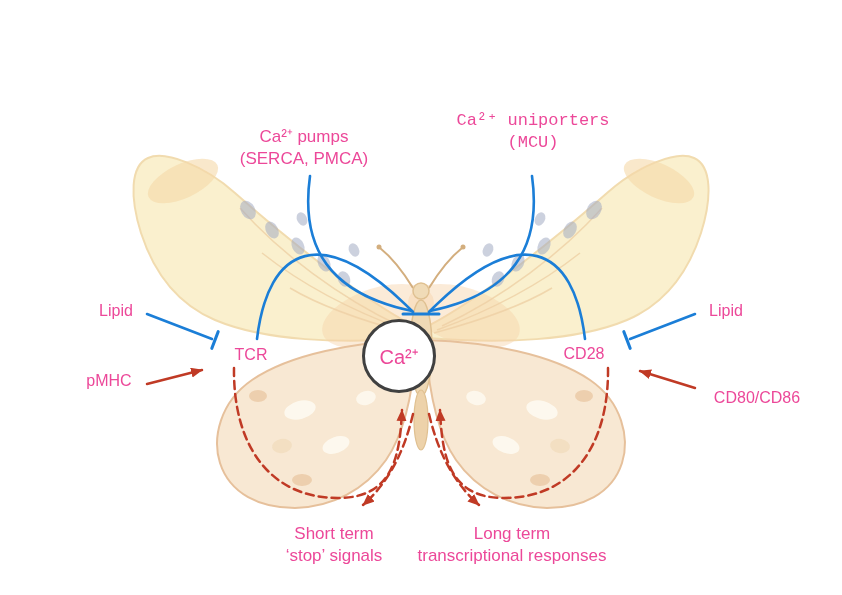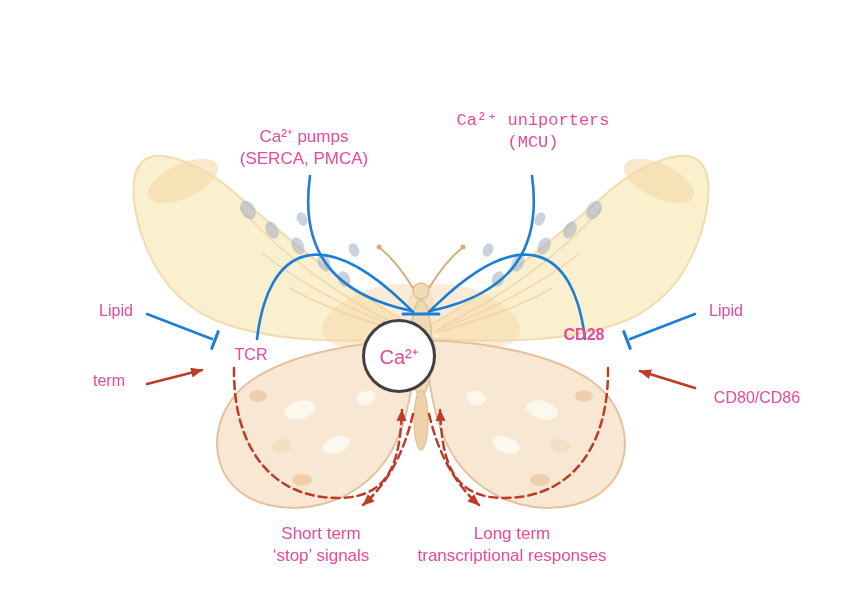--- a/index.html
+++ b/index.html
@@ -118,27 +118,27 @@
       <div>Ca²⁺ uniporters</div>
       <div>(MCU)</div>
     </div>
 
     <div class="lbl sz20" style="left:116px;top:263px;">Lipid</div>
 
     <div class="lbl sz20" style="left:726px;top:263px;">Lipid</div>
 
     <div class="lbl sz20" style="left:251px;top:307px;text-align:right;">TCR</div>
 
-    <div class="lbl sz20" style="left:584px;top:287px;font-weight:bold;">CD28</div>
+    <div class="lbl sz20" style="left:584px;top:306px;">CD28</div>
 
-    <div class="lbl sz20" style="left:109px;top:333px;">term</div>
+    <div class="lbl sz20" style="left:109px;top:333px;">pMHC</div>
 
     <div class="lbl sz20" style="left:757px;top:350px;">CD80/CD86</div>
 
-    <div class="lbl sz17" style="left:321px;top:497px;">
+    <div class="lbl sz17" style="left:334px;top:497px;">
       <div>Short term</div>
       <div>‘stop’ signals</div>
     </div>
 
     <div class="lbl sz17" style="left:512px;top:497px;">
       <div>Long term</div>
       <div>transcriptional responses</div>
     </div>
 
   </div>

